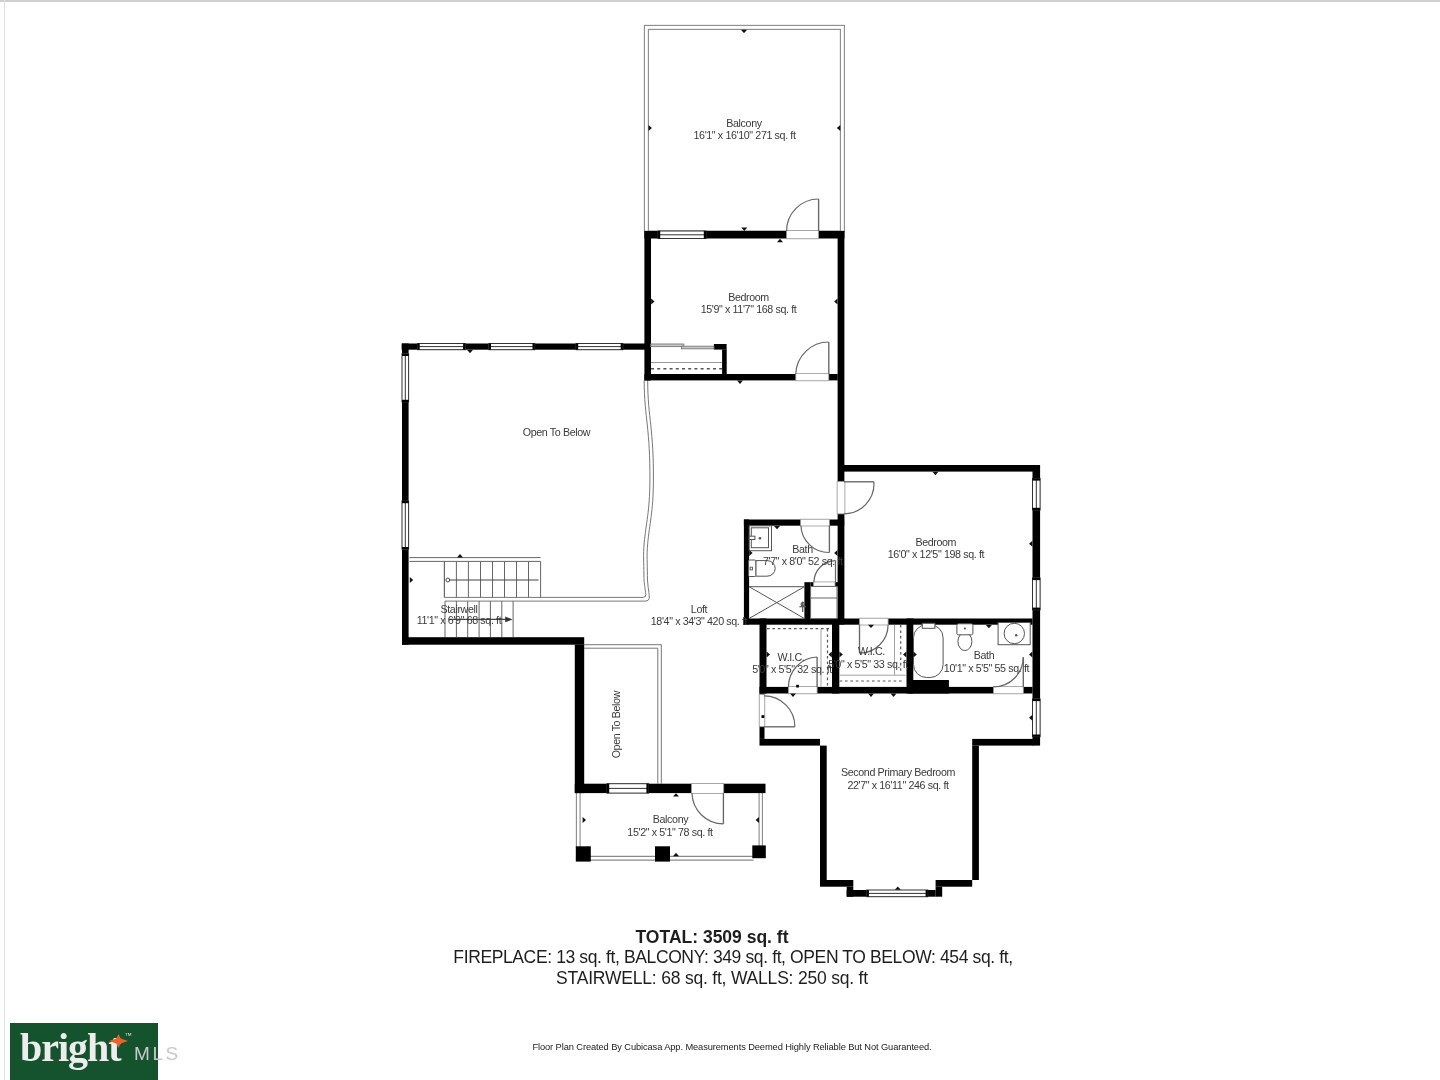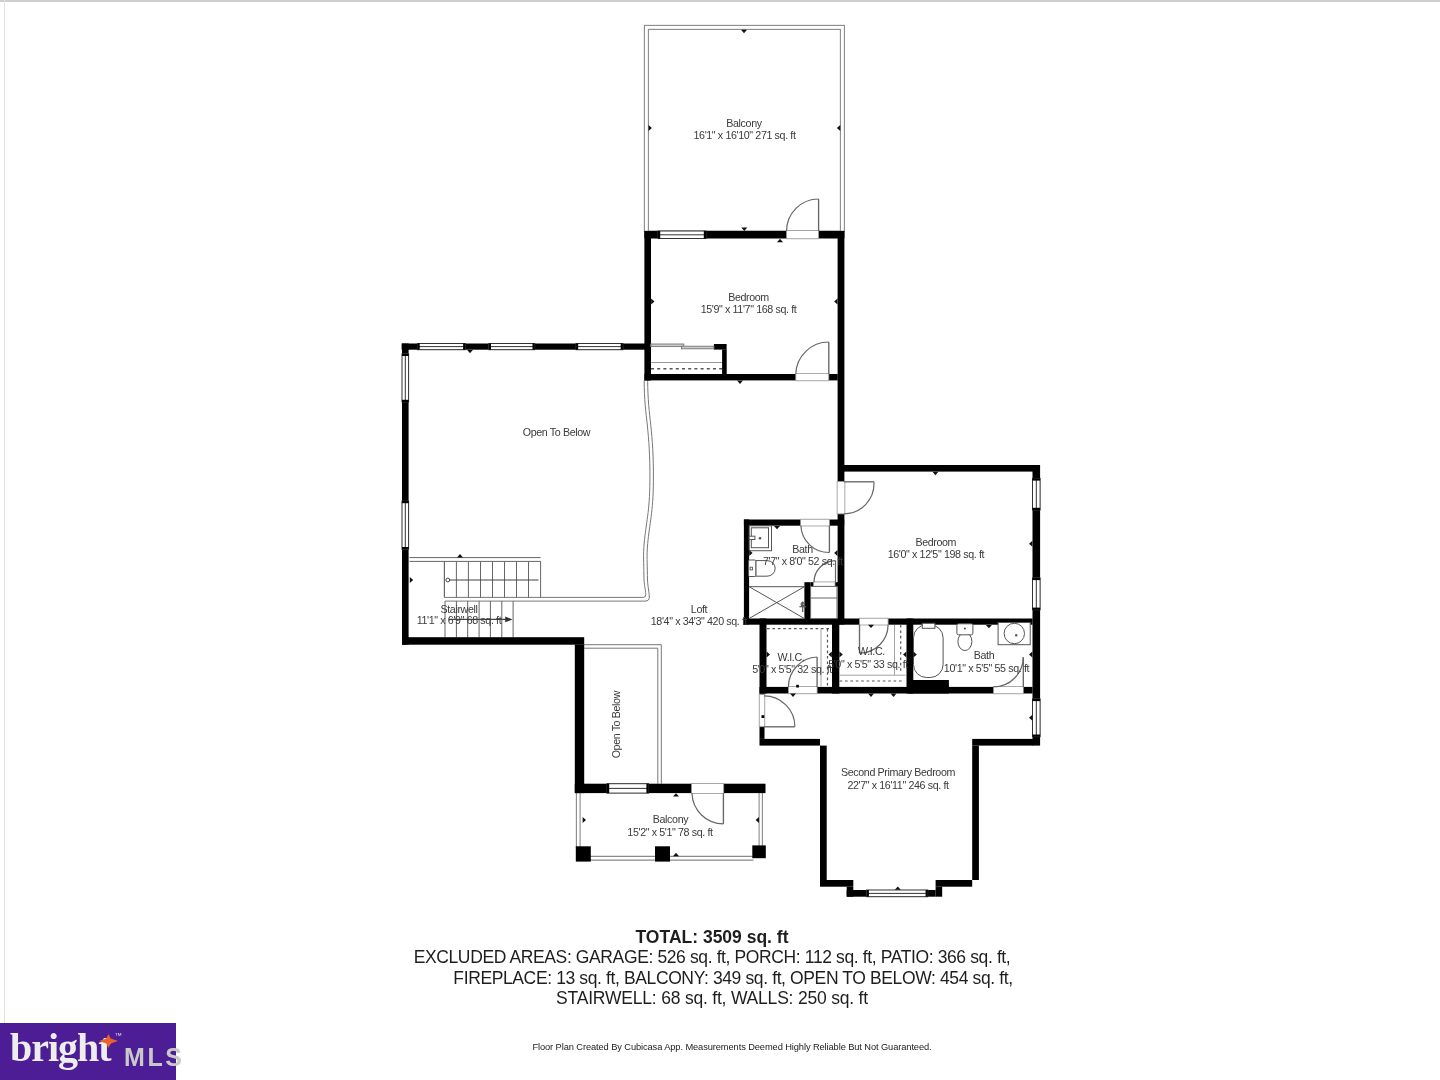--- a/index.html
+++ b/index.html
@@ -2,21 +2,21 @@
 <html><head>
 <meta charset="utf-8">
 <style>
   html,body{margin:0;padding:0;background:#fff;width:1440px;height:1080px;overflow:hidden;}
   body{font-family:"Liberation Sans",sans-serif;}
   #plan{position:absolute;left:0;top:0;}
   .roomlabel{fill:#3a3a3a;font-family:"Liberation Sans",sans-serif;font-size:10.7px;text-anchor:middle;letter-spacing:-0.38px;}
   #totals{position:absolute;left:0;top:926.5px;width:1424px;text-align:center;color:#1e1e1e;font-size:17.5px;line-height:20.5px;}
   #totals .b{font-weight:bold;}
   #disclaimer{position:absolute;left:12px;top:1042px;width:1440px;text-align:center;color:#222;font-size:9.3px;letter-spacing:-0.1px;}
-  #logo{position:absolute;left:0;top:1022.5px;width:176px;height:58px;background:#4c1d95;}
+  #logo{position:absolute;left:10px;top:1022.5px;width:148px;height:58px;background:#14532d;}
 </style>
 </head>
 <body>
 
 <div style="position:absolute;left:0;top:0;width:1440px;height:1.5px;background:#cfcfcf;"></div>
 
 <div style="position:absolute;left:4px;top:0;width:1px;height:1080px;background:#e2e2e2;"></div>
 <svg id="plan" width="1440" height="1080" viewBox="0 0 1440 1080">
 
 <g fill="none" stroke="#8a8a8a" stroke-width="1.1">
@@ -410,31 +410,30 @@
 
 <text class="roomlabel" font-size="11" x="898" y="776">Second Primary Bedroom</text>
 
 <text class="roomlabel" font-size="11" x="898" y="788.7">22'7" x 16'11" 246 sq. ft</text>
 
 <text class="roomlabel" font-size="11" transform="translate(619.5,724.7) rotate(-90)">Open To Below</text>
 </svg>
 
 <div id="totals">
 <div class="b">TOTAL: 3509 sq. ft</div>
-<div style="letter-spacing:-0.38px;">EXCLUDED AREAS: GARAGE: 526 sq. ft, PORCH: 112 sq. ft, PATIO: 366 sq. ft,</div>
 <div style="letter-spacing:-0.38px;padding-left:42px;">FIREPLACE: 13 sq. ft, BALCONY: 349 sq. ft, OPEN TO BELOW: 454 sq. ft,</div>
 <div style="letter-spacing:-0.2px;">STAIRWELL: 68 sq. ft, WALLS: 250 sq. ft</div>
 </div>
 
 <div id="disclaimer">Floor Plan Created By Cubicasa App. Measurements Deemed Highly Reliable But Not Guaranteed.</div>
 
 <div id="logo">
 
 <span style="position:absolute;left:10px;top:1px;color:#ededed;font-family:'Liberation Serif',serif;font-weight:bold;font-size:40px;letter-spacing:-1px;">bright</span>
 
 <svg style="position:absolute;left:99px;top:11px;" width="19" height="14" viewBox="0 0 19 14">
       <path d="M9.5,0 L11.7,4.4 L19,7 L11.7,9.6 L9.5,14 L7.3,9.6 L0,7 L7.3,4.4 Z" fill="#e8622b"></path>
     </svg>
 
 <span style="position:absolute;left:114.5px;top:8px;color:#dcdcdc;font-size:7.5px;">™</span>
 
-<span style="position:absolute;left:124px;top:20px;color:#c9c9c9;font-size:25px;letter-spacing:2.6px;font-weight:bold;">MLS</span>
+<span style="position:absolute;left:124px;top:20px;color:#c9c9c9;font-size:19px;letter-spacing:2.6px;">MLS</span>
 </div>
 
 </body></html>

